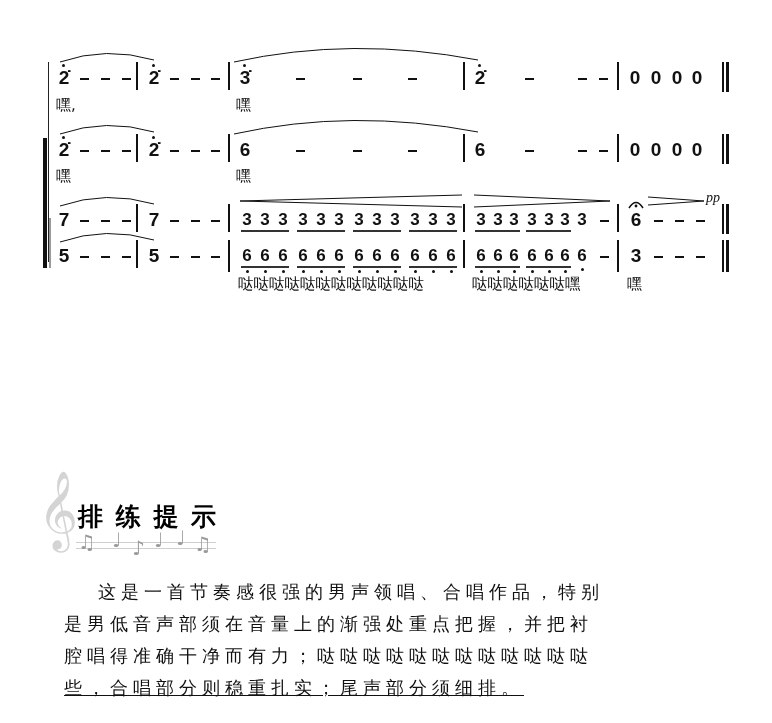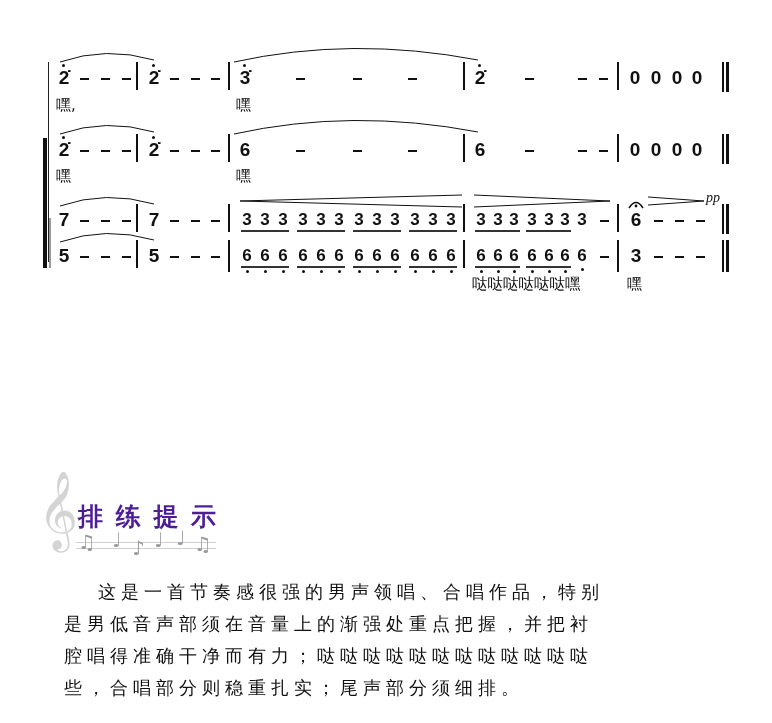--- a/index.html
+++ b/index.html
@@ -244,40 +244,41 @@
   </div>
   <div class="bar" style="left:617px;top:240px;height:32px;"></div>
 
   <div class="note" style="left:629px;top:246px;">3</div>
   <div class="dash" style="left:654px;top:256px;"></div>
   <div class="dash" style="left:675px;top:256px;"></div>
   <div class="dash" style="left:696px;top:256px;"></div>
   <div class="bar" style="left:722px;top:240px;height:32px;"></div>
   <div class="bar" style="left:726px;top:240px;height:32px;width:3px;"></div>
 
+  <div class="lyric" style="left:238px;top:276px;letter-spacing:0px;font-size:15.5px;">哒哒哒哒哒哒哒哒哒哒哒哒</div>
   <div class="lyric" style="left:472px;top:276px;font-size:15.5px;">哒哒哒哒哒哒嘿</div>
   <div class="lyric" style="left:627px;top:276px;">嘿</div>
 </div>
 
 <div class="abs" style="left:0;top:460px;width:772px;height:263px;">
 
   <div class="abs" style="left:38px;top:10px;font-size:68px;line-height:80px;color:#d4d4d4;font-family:'DejaVu Sans',sans-serif;">𝄞</div>
 
-  <div class="abs" style="left:78px;top:40px;font-size:25px;font-weight:bold;letter-spacing:2px;color:#4c1d95;font-family:'DejaVu Sans',sans-serif;">排 练 提 示</div>
+  <div class="abs" style="left:78px;top:40px;font-size:25px;font-weight:bold;letter-spacing:2px;color:#000000;font-family:'DejaVu Sans',sans-serif;">排 练 提 示</div>
 
   <div class="abs" style="left:76px;top:68px;width:140px;height:30px;">
     <div class="abs" style="left:0;top:14px;width:140px;height:1px;background:#cfcfcf;"></div>
     <div class="abs" style="left:0;top:20px;width:140px;height:1px;background:#cfcfcf;"></div>
     <span class="abs" style="left:2px;top:2px;font-size:20px;color:#9a9a9a;">♫</span>
     <span class="abs" style="left:36px;top:0px;font-size:20px;color:#9a9a9a;">♩</span>
     <span class="abs" style="left:56px;top:8px;font-size:20px;color:#9a9a9a;">♪</span>
     <span class="abs" style="left:78px;top:0px;font-size:20px;color:#9a9a9a;">♩</span>
     <span class="abs" style="left:100px;top:-2px;font-size:20px;color:#9a9a9a;">♩</span>
     <span class="abs" style="left:118px;top:4px;font-size:20px;color:#9a9a9a;">♫</span>
   </div>
 
   <div>
     <div class="para" style="left:98px;top:116px;">这是一首节奏感很强的男声领唱、合唱作品，特别</div>
     <div class="para" style="left:64px;top:148px;">是男低音声部须在音量上的渐强处重点把握，并把衬</div>
     <div class="para" style="left:64px;top:180px;">腔唱得准确干净而有力；哒哒哒哒哒哒哒哒哒哒哒哒</div>
-    <div class="para" style="left:64px;top:212px;">些，合唱部分则稳重扎实；尾声部分须细排。</div>
+    <div class="para" style="left:64px;top:212px;text-decoration:underline;">些，合唱部分则稳重扎实；尾声部分须细排。</div>
   </div>
 </div>
 
 </body></html>

